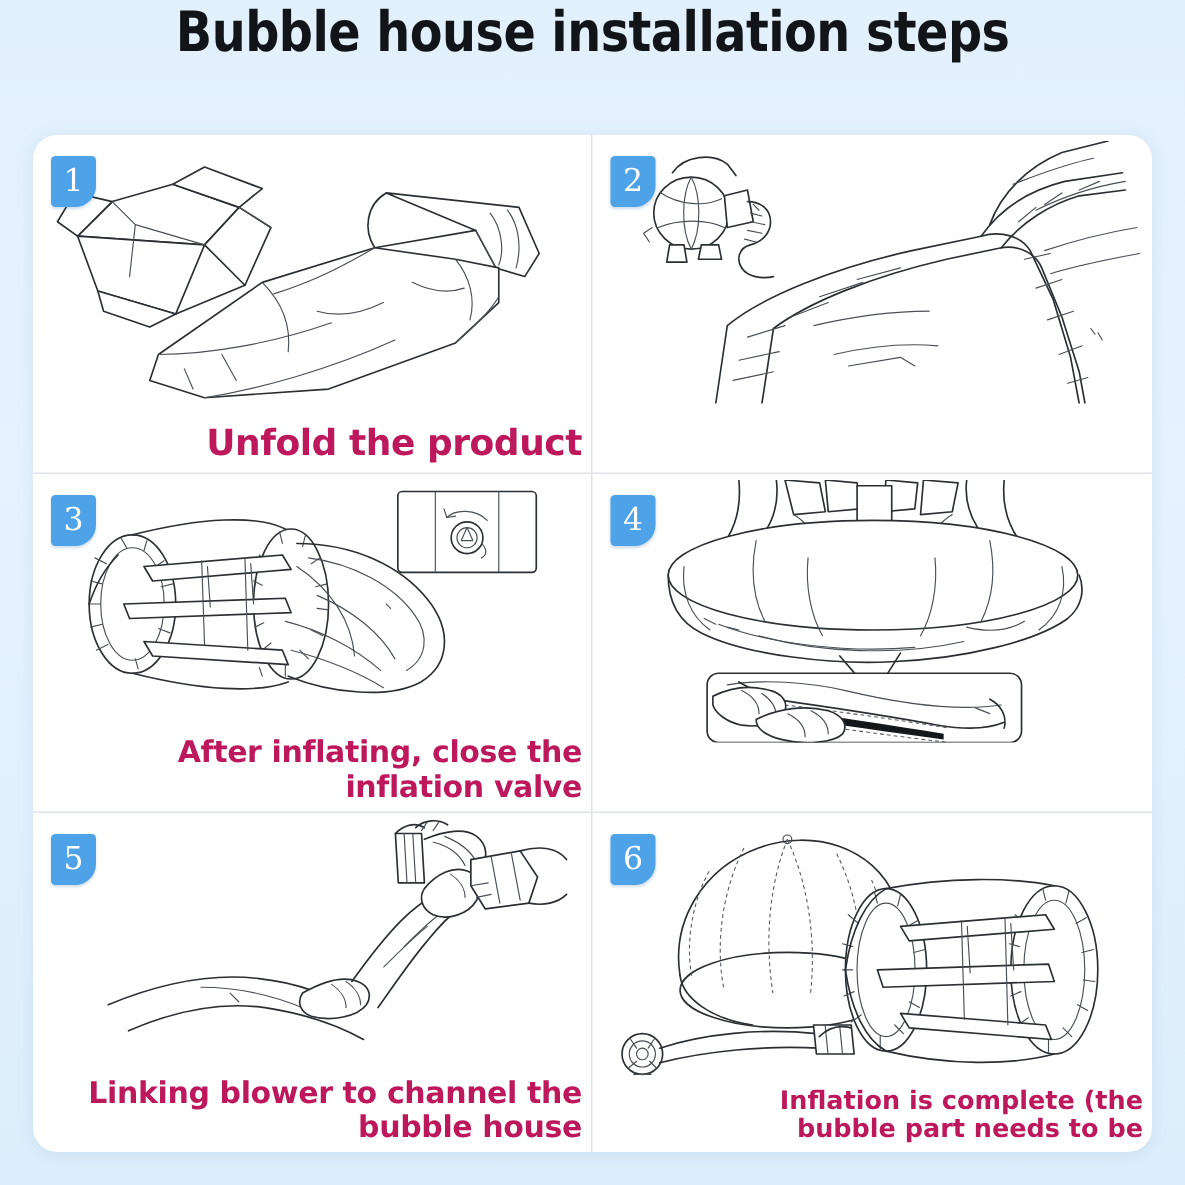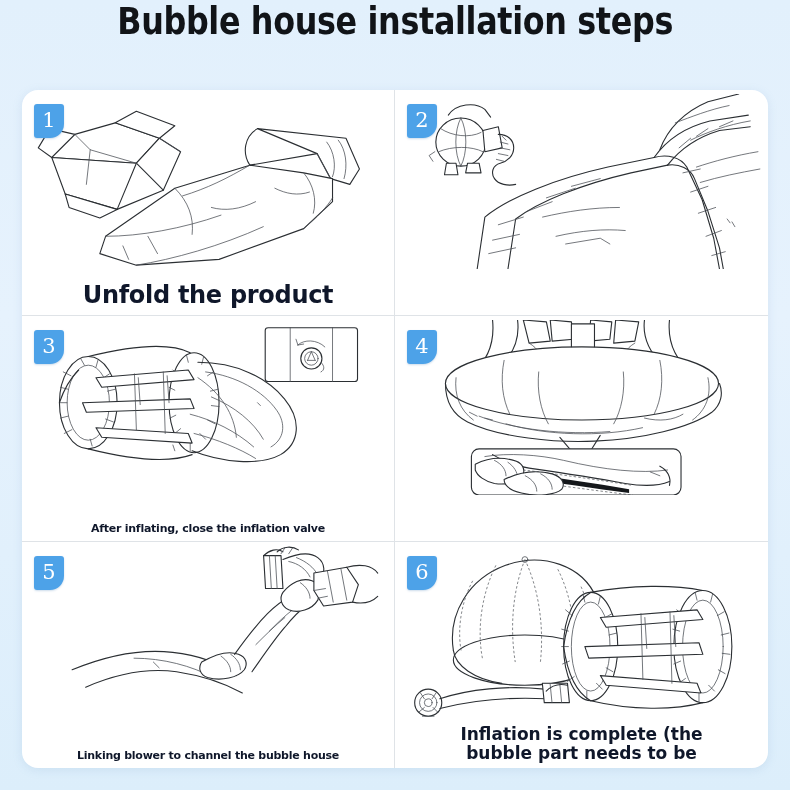--- a/index.html
+++ b/index.html
@@ -107,30 +107,30 @@
   .ln-t { fill: none; stroke: #4a4f55; stroke-width: 0.8; stroke-linejoin: round; stroke-linecap: round; }
   .ln-f { fill: #ffffff; stroke: #2b2f33; stroke-width: 1.15; stroke-linejoin: round; }
   .dash { fill: none; stroke: #55595e; stroke-width: 0.75; stroke-dasharray: 2.6 2.2; }
   .blk { fill: #15181b; stroke: none; }
 
   
   .caption {
     position: absolute;
     left: 6px; right: 6px;
     bottom: 6px;
-    text-align: center;
+    text-align: right;
     font-family: "DejaVu Sans", sans-serif;
     font-weight: bold;
-    color: #0f172a;
+    color: #be185d;
     line-height: 1.12;
     z-index: 5;
   }
   .cap-lg { font-size: 24px; letter-spacing: -0.3px; }
   .cap-md { font-size: 15.5px; letter-spacing: -0.2px; }
-  .cap-sm { font-size: 11px; letter-spacing: -0.25px; }
+  .cap-sm { font-size: 20px; letter-spacing: -0.25px; }
   .cap-multi { font-size: 17px; bottom: 4px; line-height: 1.16; }
 </style>
 </head>
 <body>
 
 <div id="page">
 
   <div id="title-bar">
     <div id="page-title">Bubble house installation steps</div>
   </div>

